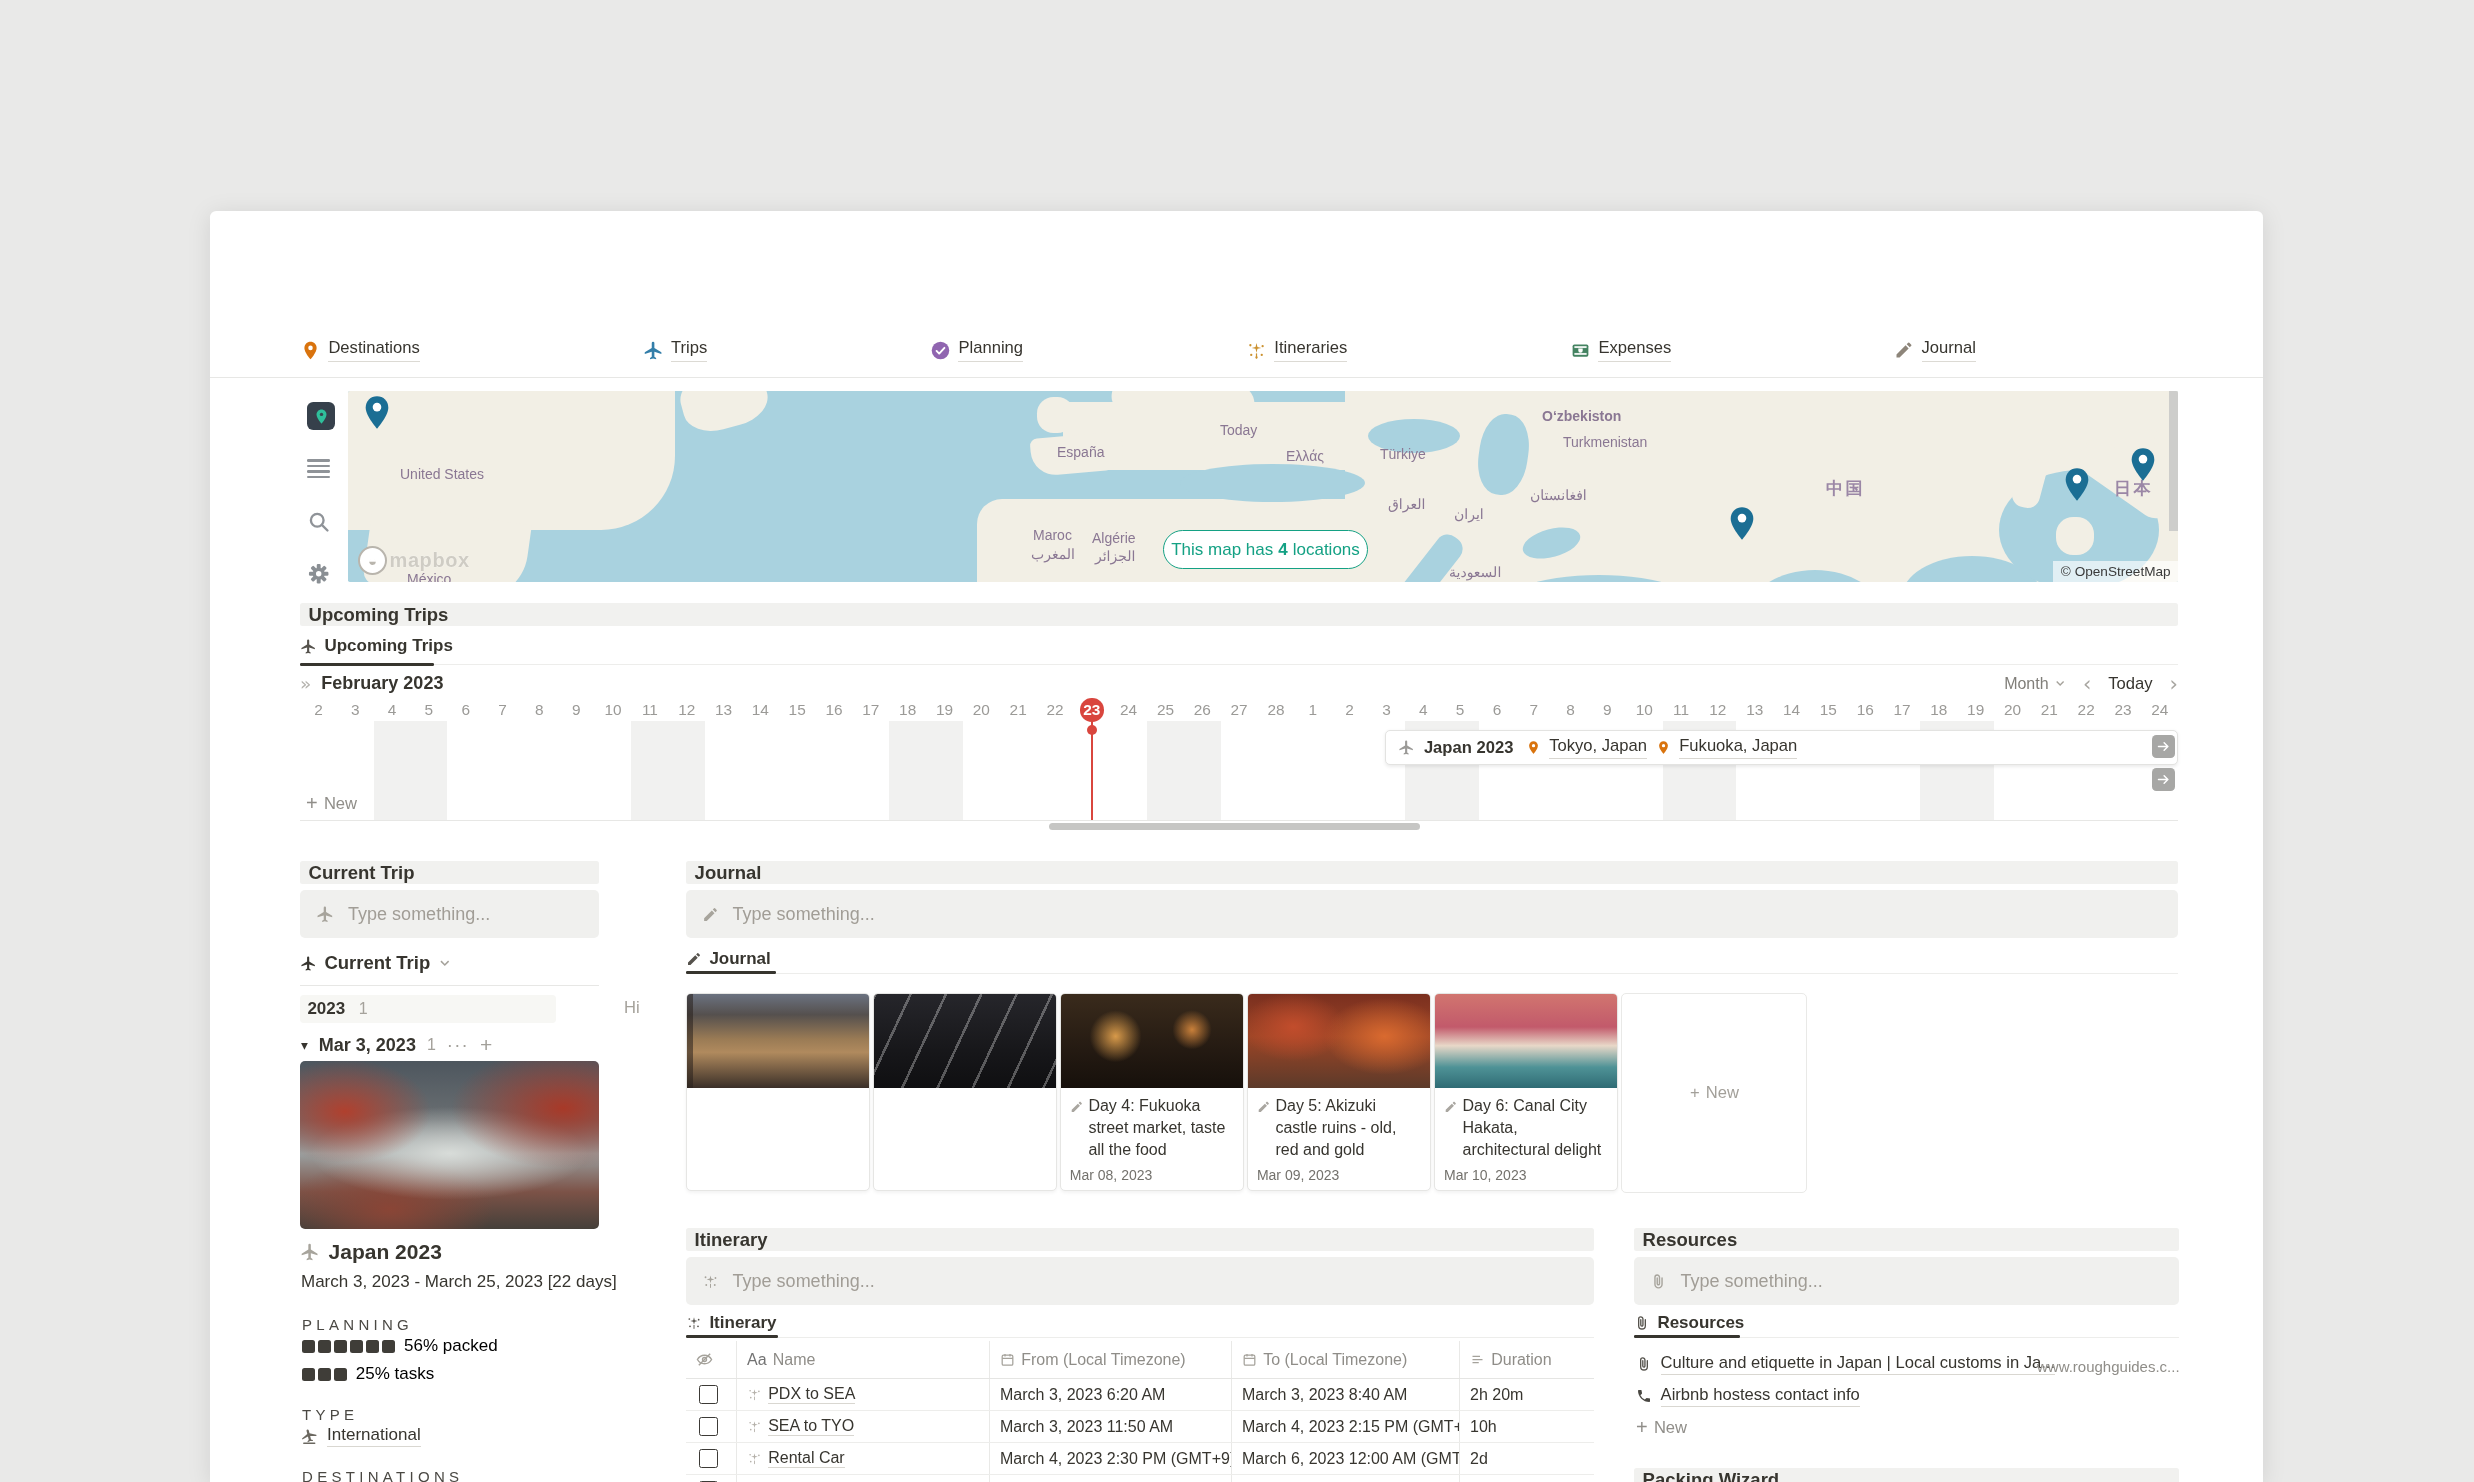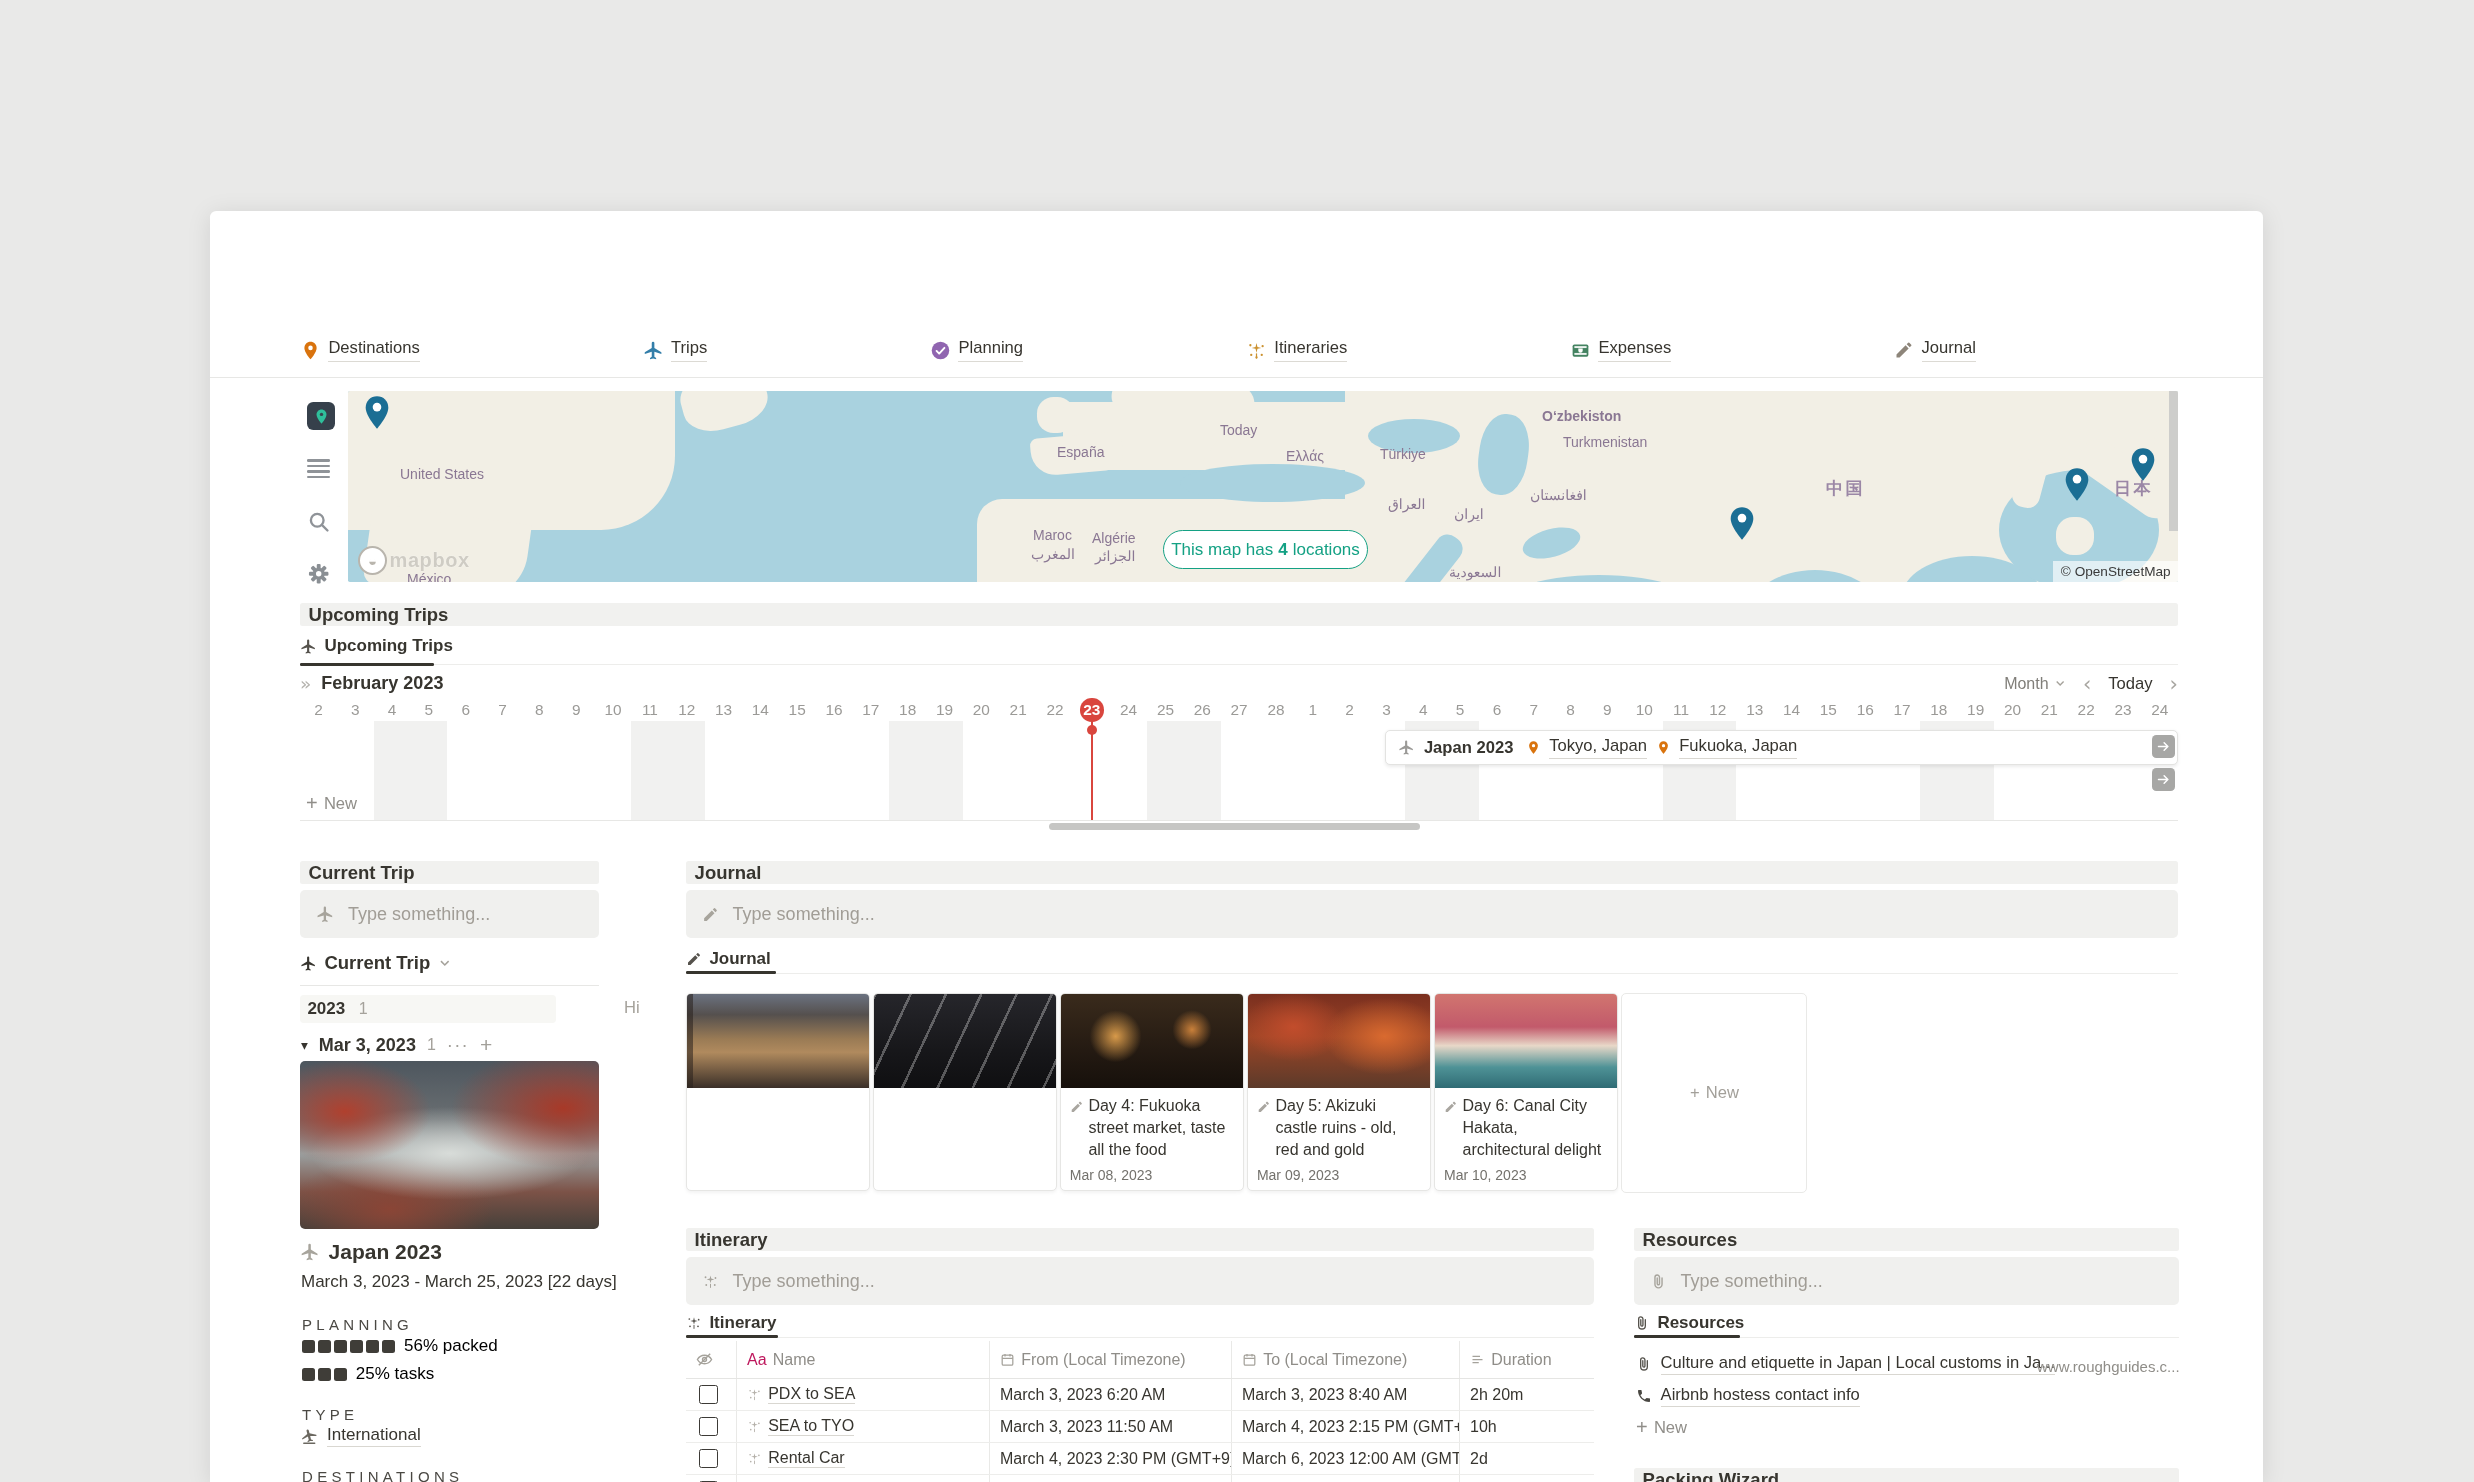--- a/index.html
+++ b/index.html
@@ -103,21 +103,21 @@
   .art2{background:repeating-linear-gradient(115deg,rgba(255,255,255,.30) 0 2.5px,rgba(0,0,0,0) 2.5px 32px),linear-gradient(180deg,#26262b 0%,#17171a 60%,#0f0f11 100%);}
   .art3{background:linear-gradient(180deg,#8fb6c6 0%,#a8c4cf 24%,#c77fae 42%,#c263a4 70%,#8f4f86 100%);}
   .art4{background:radial-gradient(circle 37px at 30% 45%,#d89a4a,rgba(0,0,0,0) 70%),radial-gradient(circle 28px at 72% 38%,#c9803a,rgba(0,0,0,0) 70%),linear-gradient(180deg,#3a2b1c 0%,#241a12 60%,#16100b 100%);}
   .art5{background:radial-gradient(ellipse 74px 49px at 25% 35%,#c24d2c,rgba(0,0,0,0) 70%),radial-gradient(ellipse 86px 55px at 75% 45%,#d96a2f,rgba(0,0,0,0) 70%),linear-gradient(180deg,#7a2f1f 0%,#9c4526 45%,#5c3a2a 100%);}
   .art6{background:linear-gradient(180deg,#d1756f 0%,#c25a6b 35%,#e8d8c8 55%,#4e9296 78%,#2f6b74 100%);}
   
   .ittable{position:absolute;left:686px;top:1341px;width:908px;}
   .itheader{display:grid;grid-template-columns:51px 253px 242px 228px 134px;height:37px;border-bottom:0.6px solid #e5e5e3;}
   .ithcell{display:flex;align-items:center;gap:6.2px;font-size:16px;color:#8f8d88;padding-left:10px;border-right:0.6px solid #e9e9e7;box-sizing:border-box;}
   .ithcell:last-child{border-right:none;}
-  .ithcell .aa{color:#be185d;}
+  .ithcell .aa{color:#737373;}
   .itrow{display:grid;grid-template-columns:51px 253px 242px 228px 134px;height:31px;border-bottom:0.6px solid #ededeb;}
   .itcell{display:flex;align-items:center;gap:6.2px;font-size:16px;color:#37352f;padding-left:10px;border-right:0.6px solid #e9e9e7;box-sizing:border-box;overflow:hidden;white-space:nowrap;}
   .itcell:last-child{border-right:none;}
   .cbx{width:17px;height:17px;border:1.5px solid #3c3a36;border-radius:2.5px;background:#fff;cursor:pointer;flex:none;margin-left:2.5px;}
   .rowlink{border-bottom:1.2px solid #d9d7d1;padding-bottom:0.6px;cursor:pointer;}
   
   .resitem{position:absolute;display:flex;align-items:center;gap:8.6px;}
   .resitem .rtxt{font-size:16.6px;color:#37352f;border-bottom:1.2px solid #d9d7d1;padding-bottom:1.2px;cursor:pointer;}
   .resurl{position:absolute;font-size:15px;color:#8f8d88;}
   svg{display:block;}

